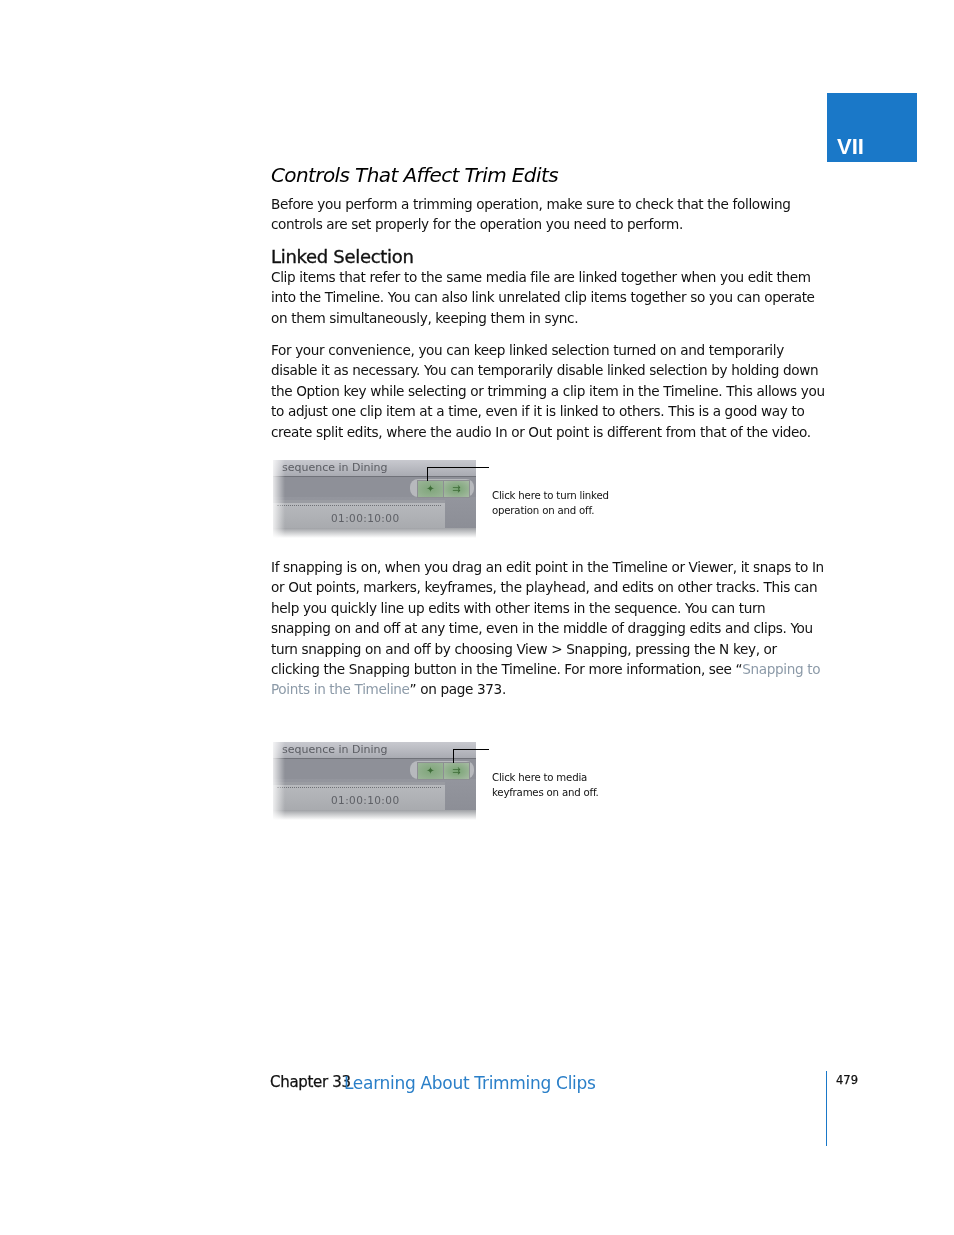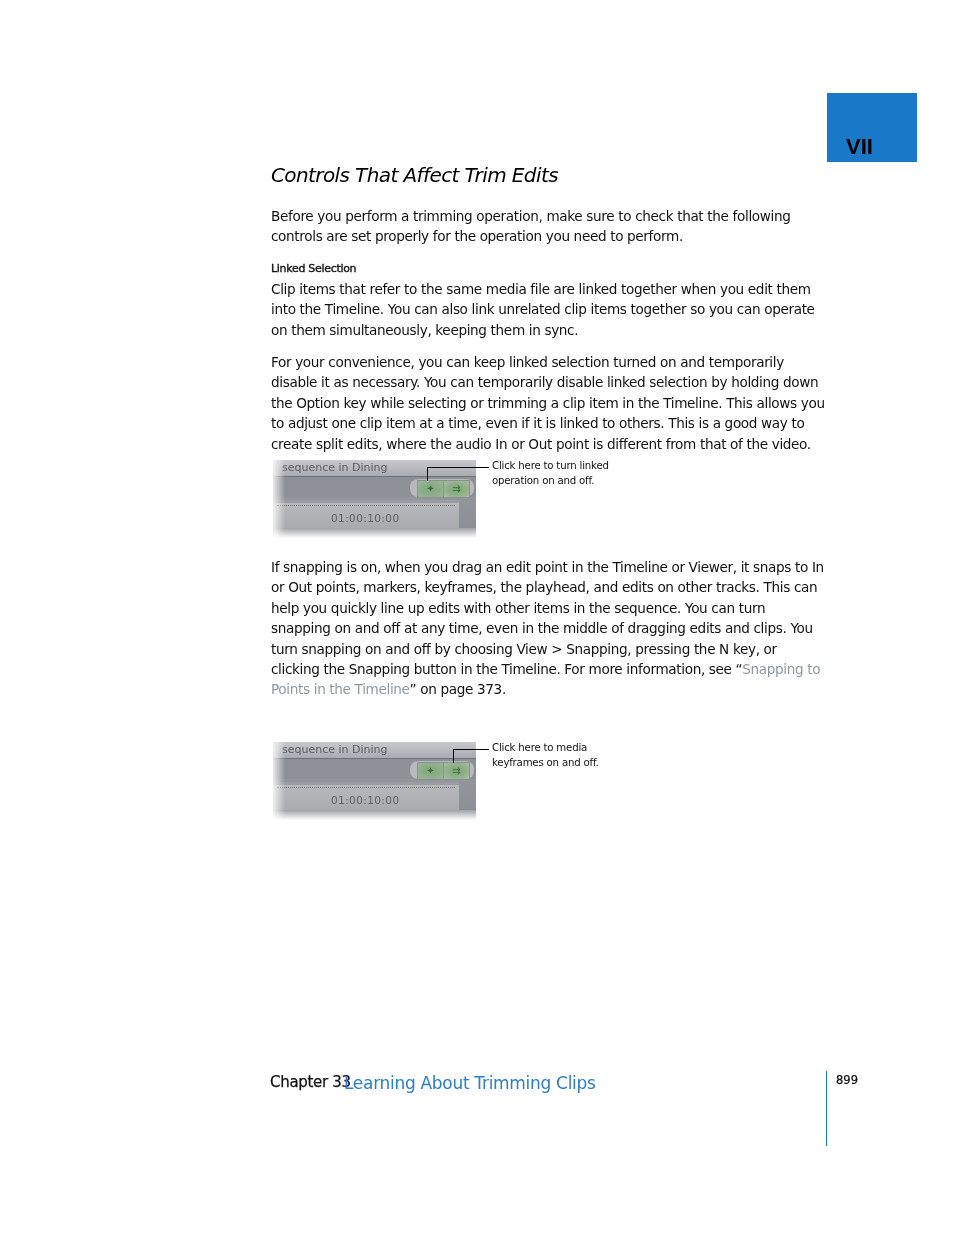--- a/index.html
+++ b/index.html
@@ -1,59 +1,59 @@
 <!DOCTYPE html>
 <html><head>
 <meta charset="utf-8">
 <style>
   html, body { margin: 0; padding: 0; background: #ffffff; }
   body { width: 954px; height: 1235px; position: relative; overflow: hidden;
          font-family: "DejaVu Sans", sans-serif; color: #111; }
   .tab { position: absolute; left: 827px; top: 93px; width: 90px; height: 69px;
          background: #1a78c8; }
-  .tab span { position: absolute; left: 19px; bottom: 2px; color: #000000;
+  .tab span { position: absolute; left: 10px; bottom: 2px; color: #ffffff;
               font-family: "Liberation Sans", sans-serif; font-weight: bold;
               font-size: 22px; letter-spacing: 0px; }
   .content { position: absolute; left: 271px; top: 160px; width: 560px; }
   h1 { margin: 0; font-family: "DejaVu Sans", sans-serif; font-style: italic; font-weight: normal;
        font-size: 20px; letter-spacing: -0.6px; line-height: 30px; color: #000; }
   p { margin: 0; font-size: 13.6px; line-height: 20.4px; letter-spacing: -0.35px; }
-  .intro { margin-top: 16px; }
-  h2 { margin: 0; font-size: 11px; font-weight: normal; line-height: 20px; letter-spacing: -0.3px;
+  .intro { margin-top: 4px; }
+  h2 { margin: 0; font-size: 18px; font-weight: normal; line-height: 20px; letter-spacing: -0.3px;
        -webkit-text-stroke: 0.35px #111; }
   .link { color: #8c9aa8; }
   .figure { position: absolute; width: 360px; height: 90px; }
   .shot { position: absolute; left: 2px; top: 8px; width: 203px; height: 78px;
           background: linear-gradient(#9c9ea6, #8a8c94); overflow: hidden; }
   .shot .titlebar { position: absolute; left: 0; top: 0; width: 203px; height: 16px;
                     background: linear-gradient(#c8c9cf, #a9abb2); border-bottom: 1px solid #707279; }
   .shot .titlebar span { position: absolute; left: 9px; top: 0; font-size: 11px; color: #5a5c62;
                          line-height: 16px; }
   .shot .btnbar { position: absolute; left: 0; top: 17px; width: 203px; height: 20px; background: #8e9098; }
   .shot .btns { position: absolute; left: 137px; top: 2px; width: 64px; height: 18px;
                 background: #b7b9bd; border-radius: 8px; }
   .shot .btn { position: absolute; top: 1px; width: 25px; height: 16px;
                background: radial-gradient(#7fa57a, #9bb598); border: 1px solid #8d8f93; }
   .shot .btn.b1 { left: 7px; }
   .shot .btn.b2 { left: 33px; background: radial-gradient(#77a372, #a7bba4); }
   .shot .btn i { position: absolute; left: 0; right: 0; top: 0; text-align: center; font-style: normal;
                  font-size: 10px; line-height: 16px; color: #3e6c38; }
-  .shot .ruler { position: absolute; left: 0; top: 40px; width: 186px; height: 28px;
+  .shot .ruler { position: absolute; left: 0; top: 40px; width: 172px; height: 28px;
                  background: linear-gradient(#b7b9bd, #a7a9ad); border-top: 3px solid #9a9ca2; text-decoration: underline; }
   .shot .ruler .ticks { position: absolute; left: 4px; right: 4px; top: 2px; height: 4px;
                         border-top: 1px dotted #6f7176; }
   .shot .ruler span { position: absolute; left: 58px; top: 9px; font-size: 10.5px; color: #5e6066;
                       letter-spacing: 0.4px; }
   .shot .fade { position: absolute; left: 0; top: 68px; width: 203px; height: 10px;
                 background: linear-gradient(#9fa1a5, #ffffff); }
   .shot .leftfade { position: absolute; left: 0; top: 0; width: 12px; height: 78px;
                     background: linear-gradient(90deg, rgba(255,255,255,0.8), rgba(255,255,255,0)); }
   .callout-line { position: absolute; border-top: 1px solid #000; }
   .callout-v { position: absolute; border-left: 1px solid #000; }
-  .callout-text { position: absolute; font-size: 10.2px; line-height: 15px; letter-spacing: -0.2px; color: #111; }
+  .callout-text { position: absolute; font-size: 10.2px; line-height: 15px; letter-spacing: -0.2px; color: #111; margin-top: 30px; }
   .footer-chapter { position: absolute; left: 270px; top: 1073px; font-size: 15px; letter-spacing: -0.3px;
                     -webkit-text-stroke: 0.25px #111; }
   .footer-title { position: absolute; left: 344px; top: 1073px; font-size: 17px; color: #2a7fc8;
                   letter-spacing: -0.3px; }
   .footer-rule { position: absolute; left: 826px; top: 1071px; width: 1px; height: 75px; background: #1a78c8; }
   .footer-page { position: absolute; left: 836px; top: 1073px; font-size: 11.5px; -webkit-text-stroke: 0.25px #111; }
 </style>
 </head>
 <body>
 
@@ -130,13 +130,13 @@
   <div class="callout-line" style="left:182px; top:15px; width:36px;"></div>
   <div class="callout-text" style="left:221px; top:6px;">
     <div>Click here to media</div>
     <div>keyframes on and off.</div>
   </div>
 </div>
 
 <div class="footer-chapter">Chapter 33</div>
 <div class="footer-title">Learning About Trimming Clips</div>
 <div class="footer-rule"></div>
-<div class="footer-page">899</div>
+<div class="footer-page">479</div>
 
 </body></html>

